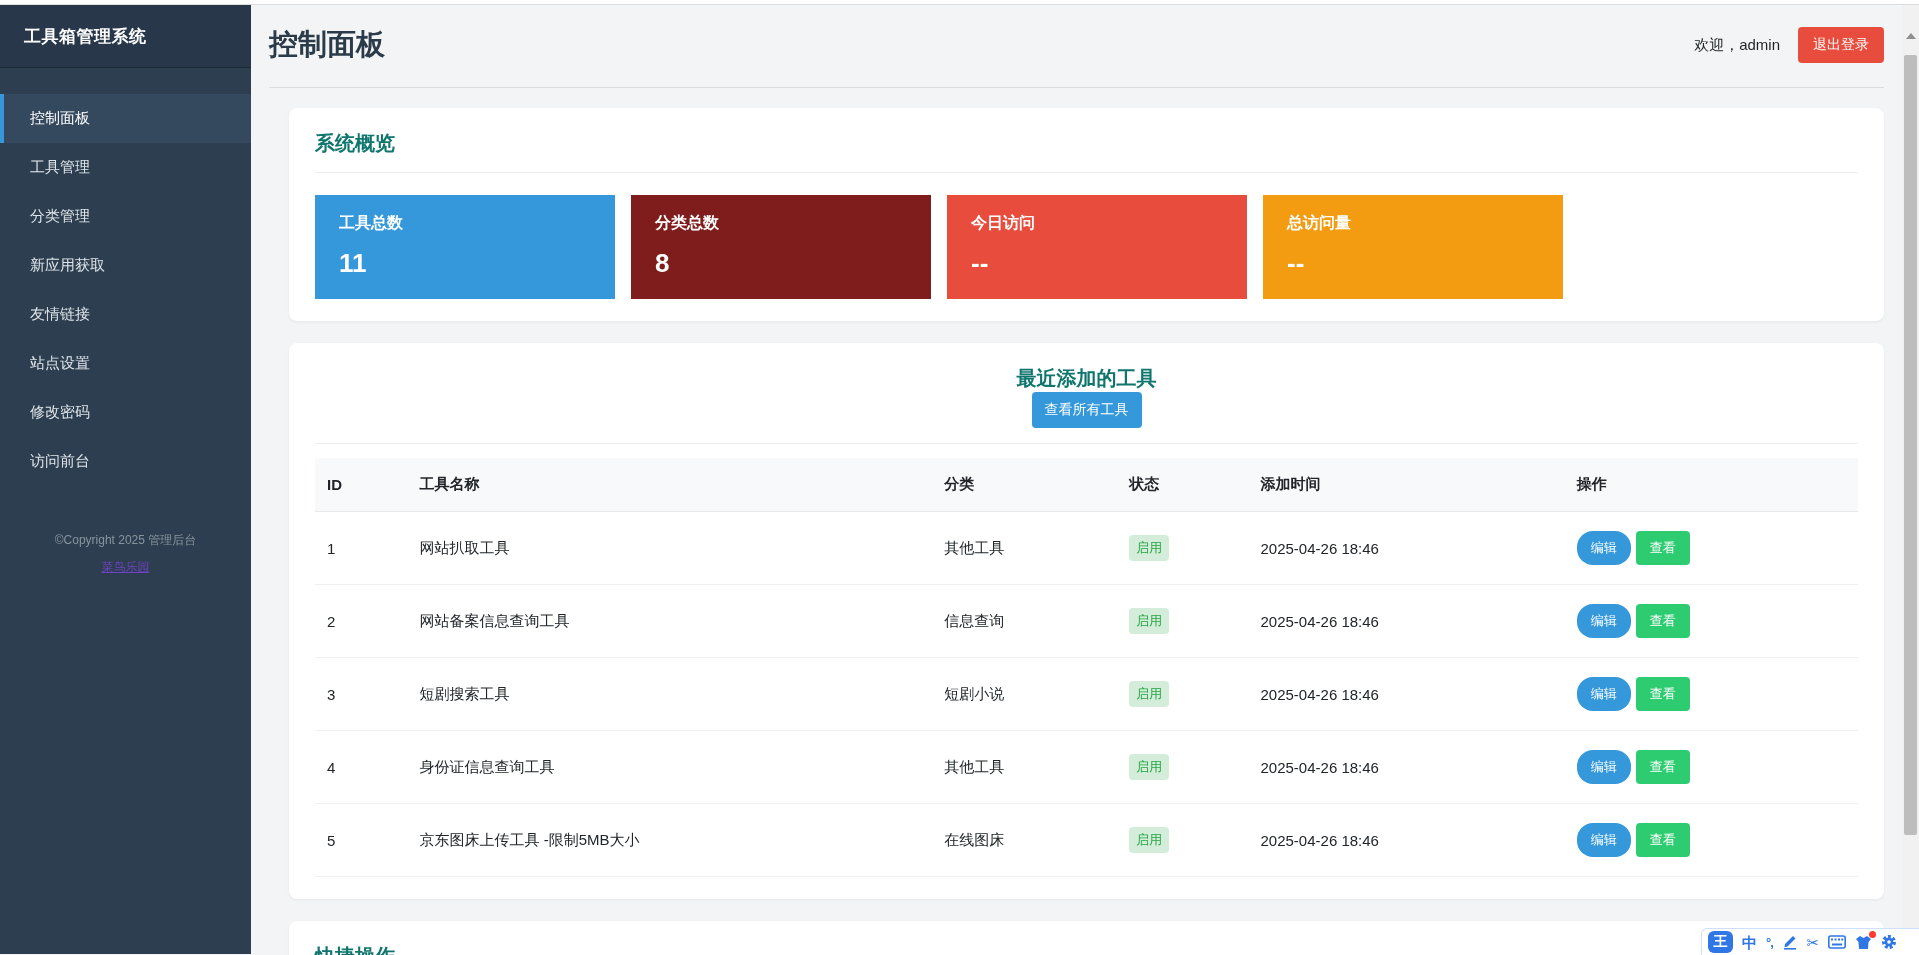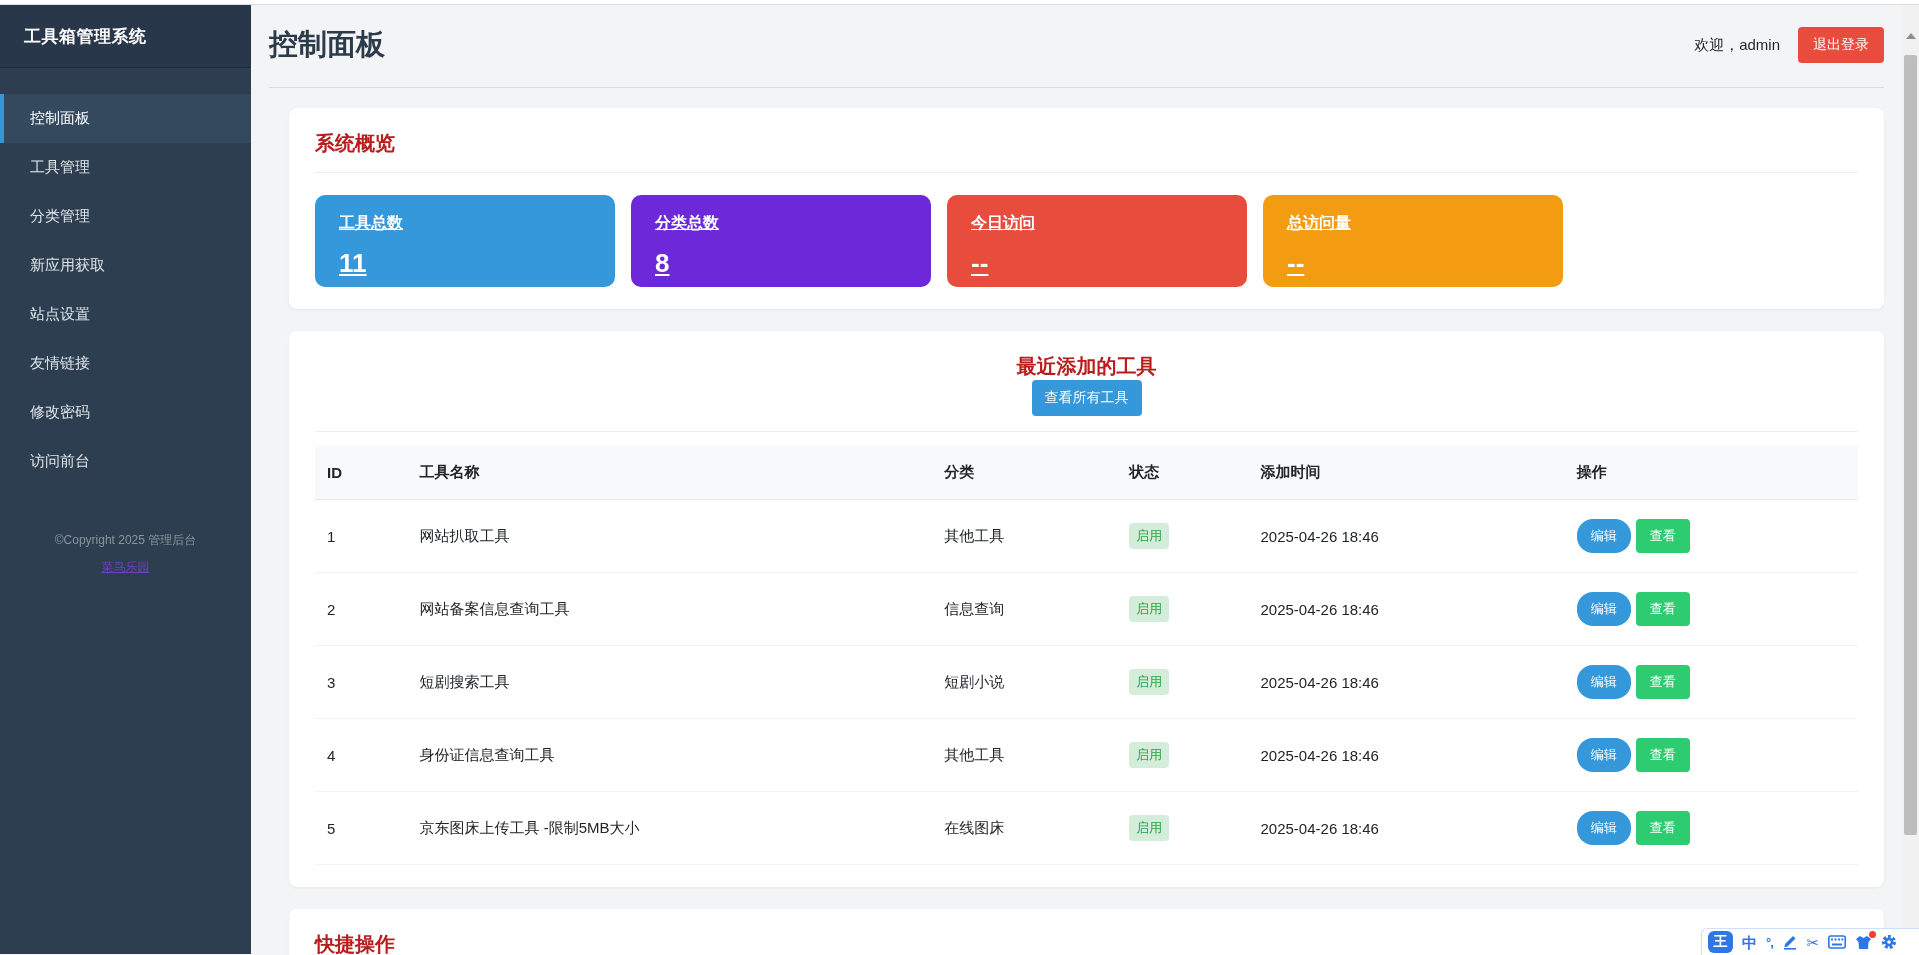--- a/index.html
+++ b/index.html
@@ -23,27 +23,27 @@
   
   .main { flex:1; min-width:0; padding-right:17px; }
   .topbar { margin:0 18px; padding:20px 0 22px 0; border-bottom:1px solid #dadddf; display:flex; justify-content:space-between; align-items:center; }
   .page-title { font-size:29px; font-weight:bold; color:#2b3b4a; }
   .top-right { display:flex; align-items:center; gap:18px; }
   .welcome { font-size:15px; color:#1f2428; }
   .btn-logout { background:#e74c3c; color:#fff; border:none; border-radius:4px; font-size:14px; padding:9px 15px; cursor:pointer; font-family:Liberation Sans, sans-serif; }
 
   .content { padding:20px 18px 0 38px; }
   .card { background:#ffffff; border-radius:8px; box-shadow:0 1px 3px rgba(0,0,0,0.06); padding:22px 26px; margin-bottom:22px; }
-  .card-title { font-size:20px; font-weight:bold; color:#b91c1c; }
+  .card-title { font-size:20px; font-weight:bold; color:#0f766e; }
   .card-head { display:flex; justify-content:space-between; align-items:center;flex-direction:column; }
   .divider { border-bottom:1px solid #ebedef; margin:15px 0 0 0; }
 
   
   .stats { display:flex; gap:16px; margin-top:22px; }
-  .stat { width:300px; height:92px; border-radius:10px; color:#fff; padding:18px 24px;text-decoration:underline; }
+  .stat { width:300px; height:104px; border-radius:0; color:#fff; padding:18px 24px; }
   .stat-label { font-size:16px; font-weight:bold; }
   .stat-value { font-size:26px; font-weight:bold; margin-top:14px; }
 
   
   .btn-blue { background:#3498db; color:#fff; border:none; border-radius:4px; font-size:14px; padding:9px 13px; cursor:pointer; font-family:inherit; }
   table { width:100%; border-collapse:collapse; margin-top:14px; }
   thead th { background:#f8f9fa; text-align:left; font-size:15px; font-weight:bold; color:#212529; padding:17px 12px; border-bottom:1px solid #e6e8ea; }
   tbody td { font-size:15px; color:#212529; padding:19px 12px; border-bottom:1px solid #f0f1f2; }
   .badge { display:inline-block; background:#d4edda; color:#28a745; font-size:13px; padding:4px 7px; border-radius:4px; }
   .ops { display:flex; gap:5px; }
@@ -71,22 +71,22 @@
 
 <div class="app">
 
   <aside class="sidebar">
     <div class="logo">工具箱管理系统</div>
     <nav class="nav">
       <div class="nav-item active">控制面板</div>
       <div class="nav-item">工具管理</div>
       <div class="nav-item">分类管理</div>
       <div class="nav-item">新应用获取</div>
+      <div class="nav-item">友情链接</div>
       <div class="nav-item">站点设置</div>
-      <div class="nav-item">友情链接</div>
       <div class="nav-item">修改密码</div>
       <div class="nav-item">访问前台</div>
     </nav>
     <div class="side-foot">
       <div class="copyright">©Copyright 2025 管理后台</div>
       <a class="copy-link">菜鸟乐园</a>
     </div>
   </aside>
 
   <main class="main">
@@ -101,21 +101,21 @@
     <div class="content">
 
       <section class="card">
         <h2 class="card-title">系统概览</h2>
         <div class="divider"></div>
         <div class="stats">
           <div class="stat" style="background: rgb(52, 152, 219);">
             <div class="stat-label">工具总数</div>
             <div class="stat-value">11</div>
           </div>
-          <div class="stat" style="background: #6d28d9;">
+          <div class="stat" style="background: #7f1d1d;">
             <div class="stat-label">分类总数</div>
             <div class="stat-value">8</div>
           </div>
           <div class="stat" style="background: rgb(231, 76, 60);">
             <div class="stat-label">今日访问</div>
             <div class="stat-value">--</div>
           </div>
           <div class="stat" style="background: rgb(243, 156, 18);">
             <div class="stat-label">总访问量</div>
             <div class="stat-value">--</div>

